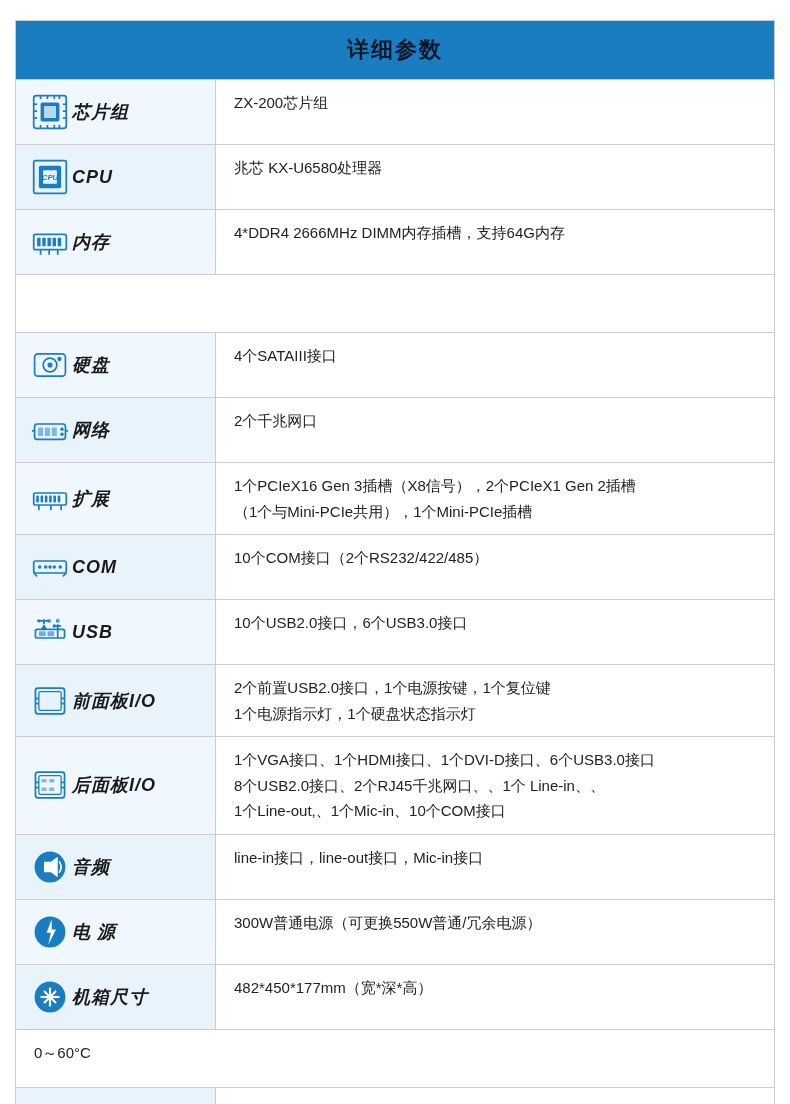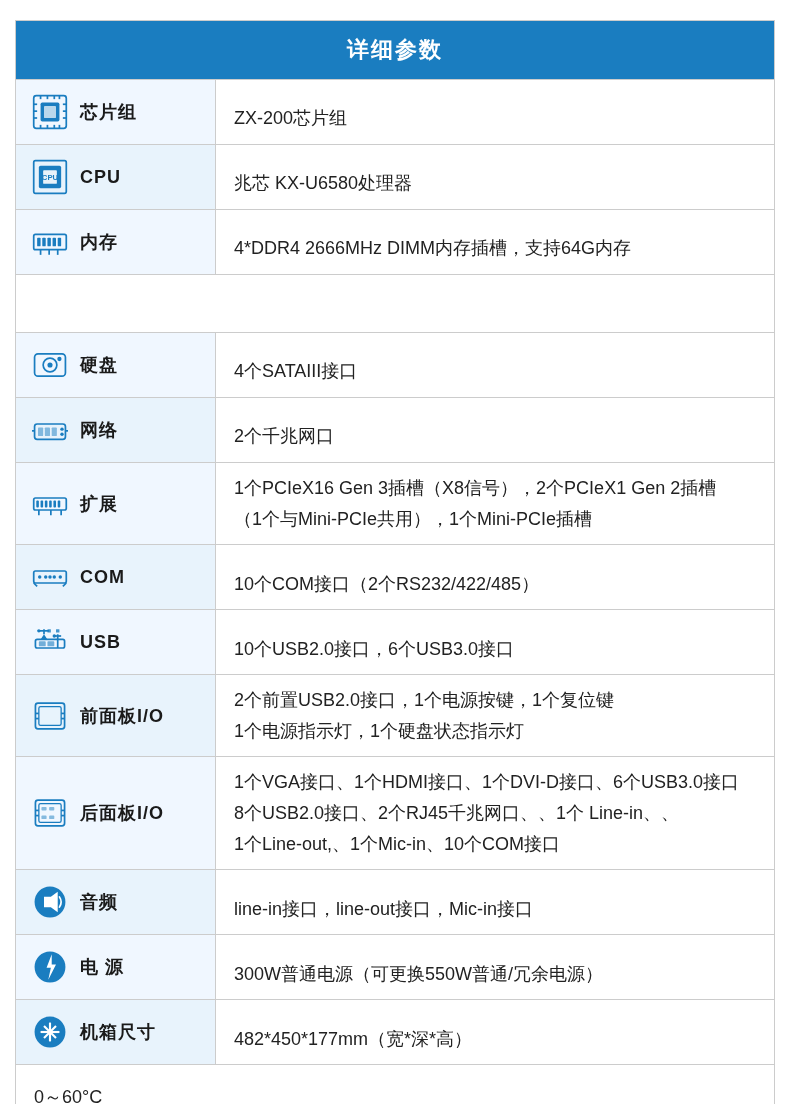--- a/index.html
+++ b/index.html
@@ -12,21 +12,21 @@
 
     .table-container {
       width: 760px;
       margin: 20px auto;
       border: 1px solid #ccc;
       border-collapse: collapse;
     }
 
     .header-row {
       background: #1a7dc0;
-      color: #ffffff;
+      color: #0f172a;
       text-align: center;
       font-size: 22px;
       font-weight: bold;
       padding: 14px 0;
       letter-spacing: 2px;
     }
 
     .spec-row {
       display: flex;
       border-top: 1px solid #ccc;
@@ -42,21 +42,21 @@
 
     .label-cell {
       width: 200px;
       min-width: 200px;
       display: flex;
       align-items: center;
       justify-content: flex-start;
       padding: 10px 12px;
       border-right: 1px solid #ccc;
       background: #e8f3fc;
-      gap: 8px;
+      font-style: italic;
     }
 
     .label-cell .icon-wrap {
       width: 44px;
       height: 44px;
       display: flex;
       align-items: center;
       justify-content: center;
       flex-shrink: 0;
     }
@@ -64,23 +64,23 @@
     .label-cell .label-text {
       font-size: 18px;
       font-weight: bold;
       color: #1a1a1a;
       letter-spacing: 1px;
     }
 
     .value-cell {
       flex: 1;
       display: flex;
-      align-items: flex-end;
+      align-items: flex-start;
       padding: 10px 18px;
-      font-size: 18px;
+      font-size: 15px;
       color: #222;
       line-height: 1.7;
     }
 
     .value-cell .value-text {
       white-space: pre-wrap;
     }
 
     
     .icon-svg {

